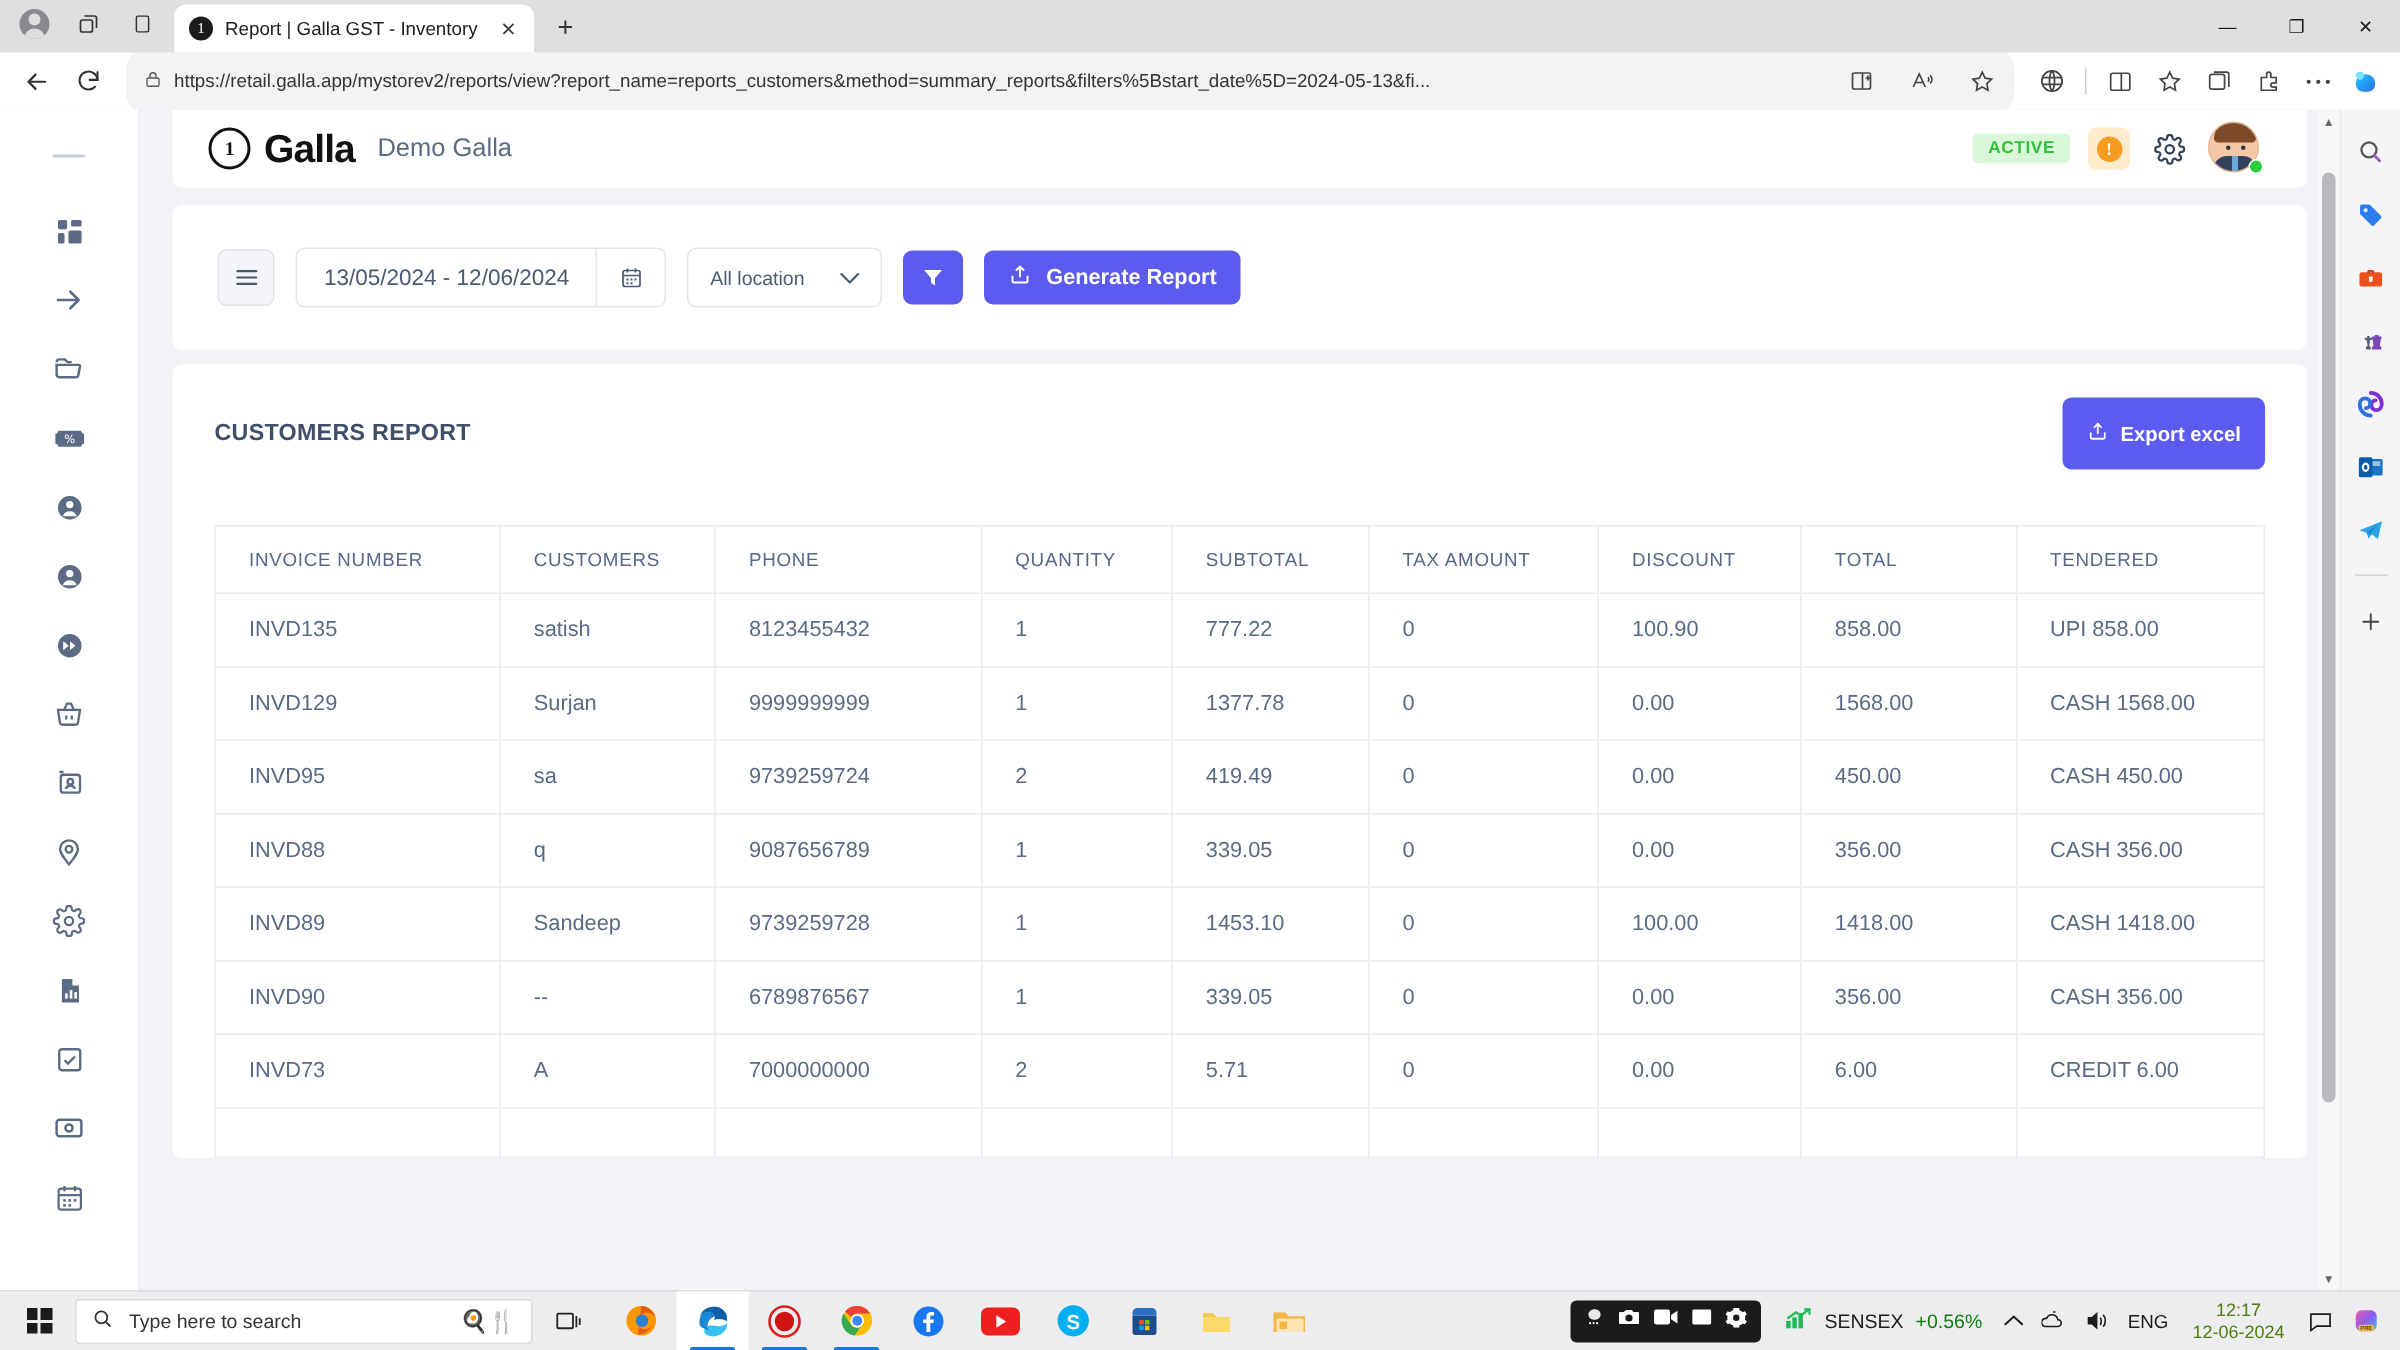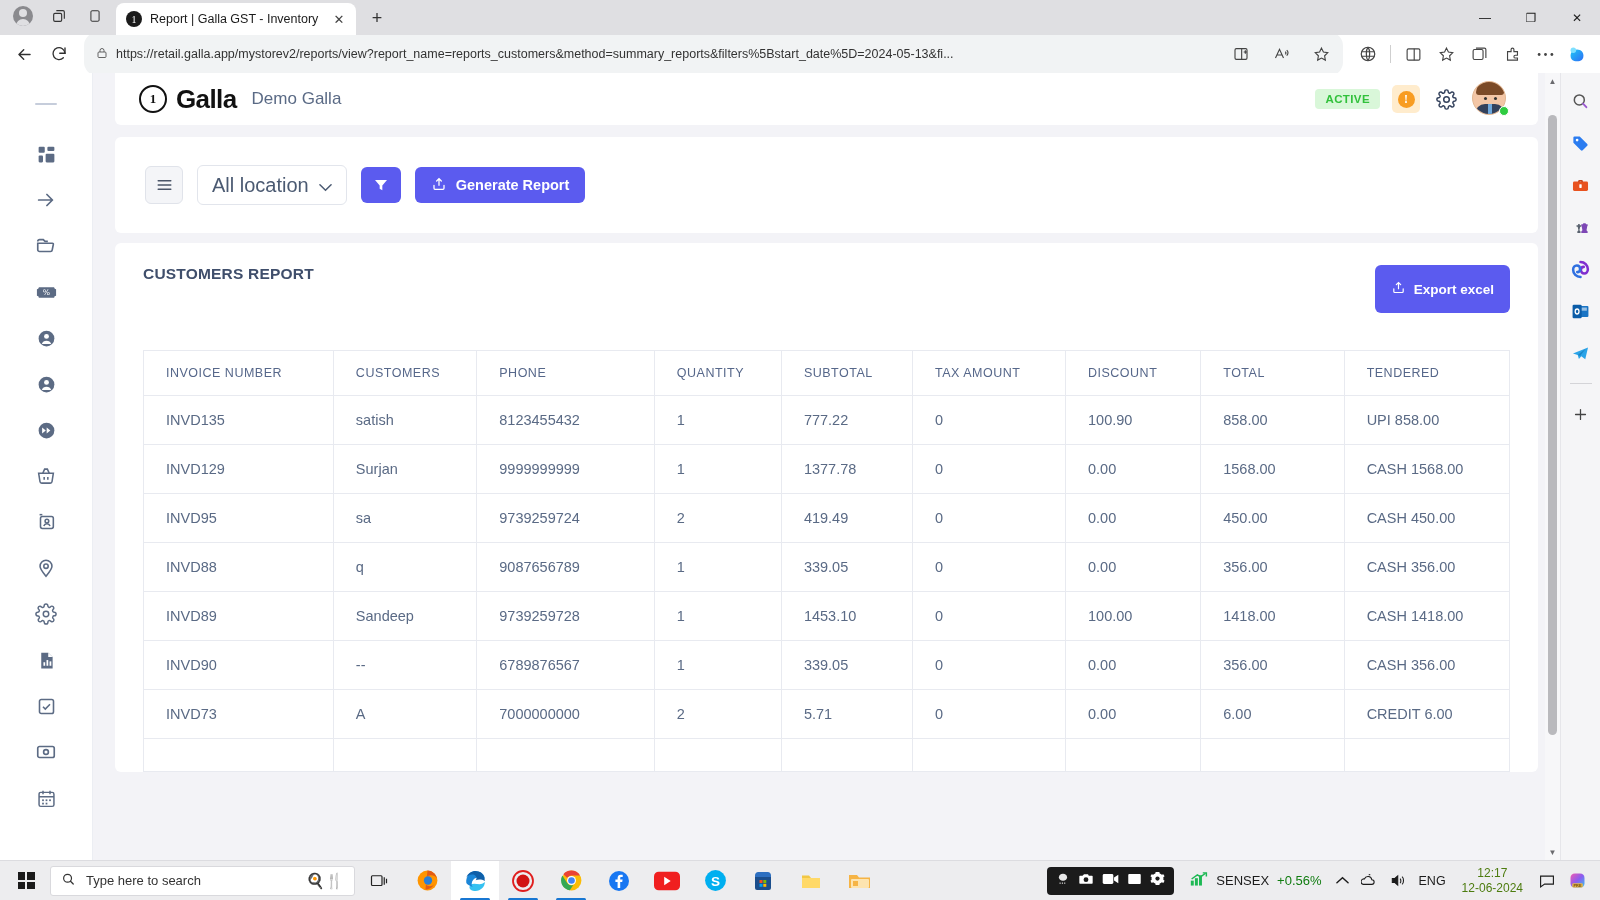--- a/index.html
+++ b/index.html
@@ -114,34 +114,34 @@
   }
   .daterange {
     height:40px;border:1px solid #e2e5ec;border-radius:6px;display:flex;align-items:center;
     background:#fff;overflow:hidden;
   }
   .daterange .dr-text{ padding:0 18px; font-size:15px; color:#4b5a72; white-space:nowrap; }
   .daterange .dr-cal{ width:46px;height:38px;border-left:1px solid #e2e5ec;display:flex;align-items:center;justify-content:center;color:#4b5a72;}
   .select-box {
     height:40px;min-width:130px;border:1px solid #e2e5ec;border-radius:6px;background:#fff;
     display:flex;align-items:center;justify-content:space-between;gap:10px;padding:0 14px;
-    font-size:20px;color:#4b5a72;
+    font-size:13px;color:#4b5a72;
   }
   .btn-purple-sq {
     width:40px;height:36px;background:#5b5bef;border-radius:6px;display:flex;align-items:center;justify-content:center;color:#fff;
   }
   .btn-purple {
     height:36px;background:#5b5bef;border-radius:6px;display:flex;align-items:center;gap:9px;
     padding:0 16px;color:#fff;font-size:14.5px;font-weight:bold;
   }
 
   .report-card {
     background:#ffffff;border-radius:6px;margin-top:10px;padding: 22px 28px 0 28px;
   }
-  .report-head{ display:flex;justify-content:space-between;margin-bottom:20px; }
+  .report-head{ display:flex;align-items:center;justify-content:space-between;margin-bottom:20px; }
   .report-title{ font-size:15.5px;font-weight:bold;color:#3f4e6b;letter-spacing:.2px; }
   .btn-export {
     height:48px;background:#5b5bef;border-radius:6px;display:flex;align-items:center;gap:8px;
     padding:0 16px;color:#fff;font-size:13.5px;font-weight:bold;
   }
 
   table { width:100%; border-collapse:collapse; table-layout:fixed;margin-top:37px; }
   th, td {
     border:1px solid #e8eaf0; text-align:left; color:#5a6a85;
     font-weight:normal; vertical-align:middle;
@@ -469,20 +469,34 @@
 
       <div class="scrollarea">
 
         <div class="filter-card">
           <div class="icon-sq-btn">
             <svg width="17" height="14" viewBox="0 0 24 20" stroke="#4a5568" stroke-width="2.1" stroke-linecap="round">
                 <path d="M3 4h18M3 10h18M3 16h18"></path>
               </svg>
           </div>
 
+          <div class="daterange">
+            <span class="dr-text">13/05/2024 - 12/06/2024</span>
+            <span class="dr-cal">
+              <svg width="16" height="16" viewBox="0 0 24 24" fill="none" stroke="#4b5a72" stroke-width="1.7">
+                  <rect x="3.5" y="5" width="17" height="16" rx="2"></rect>
+                  <path d="M3.5 10h17M8 3v4M16 3v4"></path>
+                  <rect x="7" y="13" width="2" height="2" fill="#4b5a72" stroke="none"></rect>
+                  <rect x="11" y="13" width="2" height="2" fill="#4b5a72" stroke="none"></rect>
+                  <rect x="15" y="13" width="2" height="2" fill="#4b5a72" stroke="none"></rect>
+                  <rect x="7" y="16.8" width="2" height="2" fill="#4b5a72" stroke="none"></rect>
+                  <rect x="11" y="16.8" width="2" height="2" fill="#4b5a72" stroke="none"></rect>
+                </svg>
+            </span>
+          </div>
 
           <div class="select-box">
             <span>All location</span>
             <span>
               <svg width="13" height="9" viewBox="0 0 14 9" fill="none" stroke="#4b5a72" stroke-width="1.6" stroke-linecap="round">
                   <path d="M1 1.5l6 6 6-6"></path>
                 </svg>
             </span>
           </div>
 

